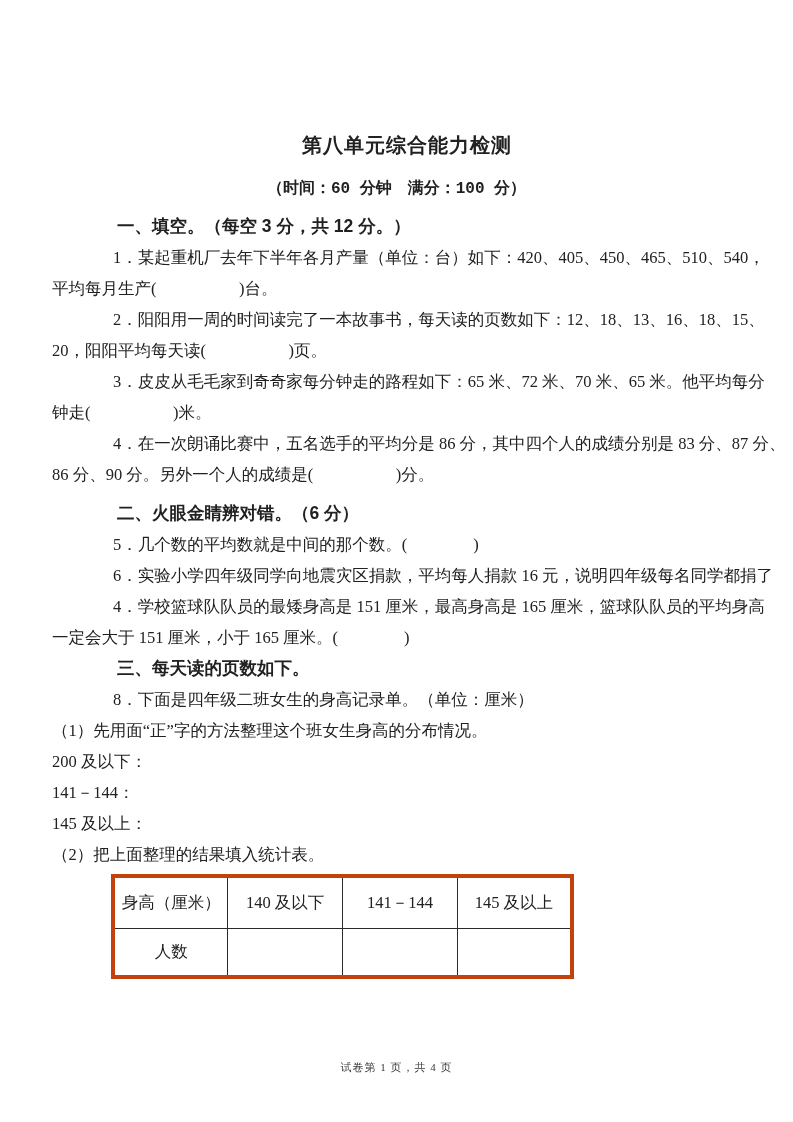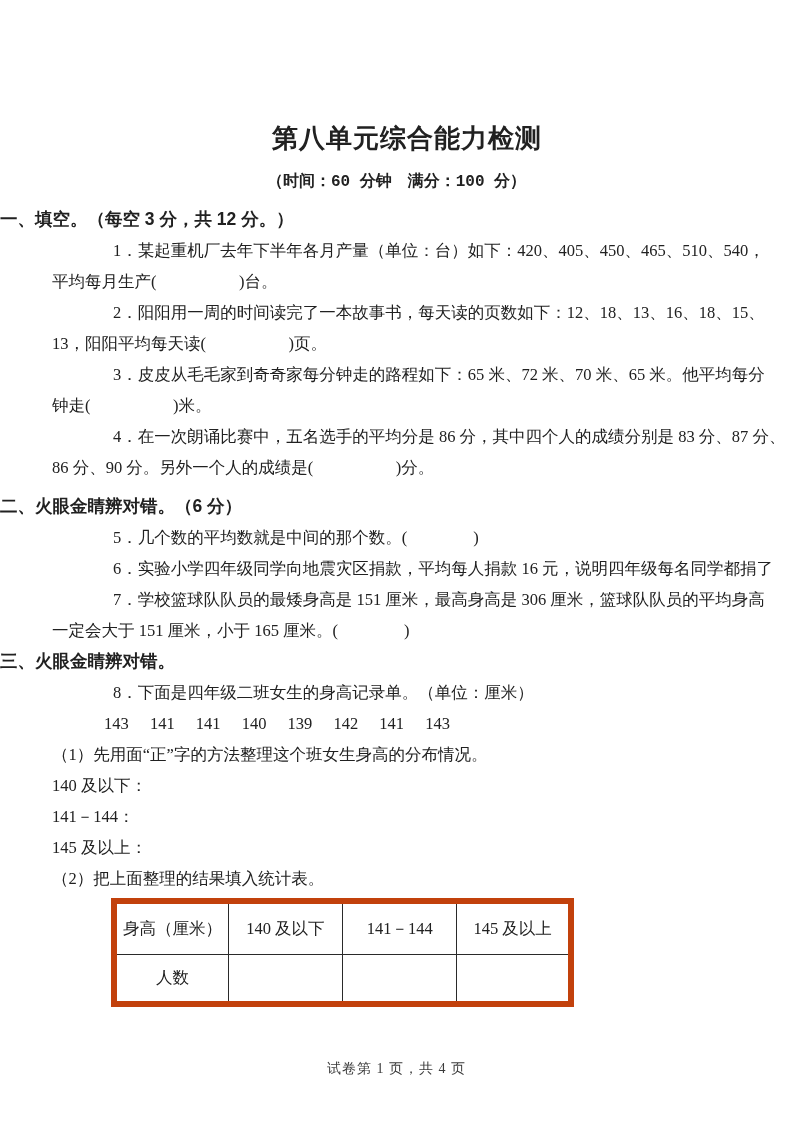--- a/index.html
+++ b/index.html
@@ -6,39 +6,40 @@
   .page{
     position:relative;
     width:793px;height:1122px;
     margin:0 auto;
     background:#ffffff;
     color:#212121;
     overflow:hidden;
     font-family:"Liberation Serif","DejaVu Serif",serif;
   }
   .title{
-    margin:4px;
+    margin:11px;
     padding-top:117px;
     text-align:center;
     font-family:"Liberation Sans","DejaVu Sans",sans-serif;
     font-weight:700;
-    font-size:26px;
+    font-size:20px;
     line-height:34px;
     letter-spacing:1px;
     padding-left:21px;
   }
   .subtitle{
     margin-top:15px;
     text-align:center;
     font-family:Liberation Mono, monospace;
     font-weight:700;
     font-size:16px;
     line-height:24px;
   }
   .sec-head{
+    margin-left:117px;
     height:31px;
     line-height:31px;
     font-family:"Liberation Sans","DejaVu Sans",sans-serif;
     font-weight:700;
     font-size:17.5px;
     white-space:nowrap;
   }
   .mt10{margin-top:10px}
   .mt8{margin-top:8px}
   .mt0{margin-top:0}
@@ -50,81 +51,71 @@
     white-space:nowrap;
   }
   .numbered{margin-left:113px}
   .nums{margin-left:104px;height:31px;line-height:31px;font-size:16.5px;white-space:nowrap}
   .num{display:inline-block;margin-right:17px}
   .stat-table{
     border-collapse:collapse;
     table-layout:fixed;
     width:463px;
     margin:4px 0 0 111px;
-    border:6px solid #c2410c;
+    border:4px solid #c2410c;
   }
   .stat-table td{
     border:1px solid #2a2a2a;
     text-align:center;
     vertical-align:middle;
     font-size:16.5px;
     height:50px;
     padding:0;
   }
   .stat-table tr.data-row td{height:46px}
   .footer{
     position:absolute;
     left:0;right:0;
     top:1060px;
     text-align:center;
-    font-size:14px;
+    font-size:11px;
     color:#3a3a3a;
     letter-spacing:1px;
   }
 </style>
 </head>
 <body>
 
 <div class="page">
 
   <h1 class="title">第八单元综合能力检测</h1>
   <div class="subtitle">（时间：60 分钟　满分：100 分）</div>
 
   <div class="sec-head mt10">一、填空。（每空 3 分，共 12 分。）</div>
   <div class="line numbered">1．某起重机厂去年下半年各月产量（单位：台）如下：420、405、450、465、510、540，</div>
   <div class="line">平均每月生产(　　　　　)台。</div>
   <div class="line numbered">2．阳阳用一周的时间读完了一本故事书，每天读的页数如下：12、18、13、16、18、15、</div>
-  <div class="line">13，阳阳平均每天读(　　　　　)页。</div>
+  <div class="line">20，阳阳平均每天读(　　　　　)页。</div>
   <div class="line numbered">3．皮皮从毛毛家到奇奇家每分钟走的路程如下：65 米、72 米、70 米、65 米。他平均每分</div>
   <div class="line">钟走(　　　　　)米。</div>
   <div class="line numbered">4．在一次朗诵比赛中，五名选手的平均分是 86 分，其中四个人的成绩分别是 83 分、87 分、</div>
   <div class="line">86 分、90 分。另外一个人的成绩是(　　　　　)分。</div>
 
   <div class="sec-head mt8">二、火眼金睛辨对错。（6 分）</div>
   <div class="line numbered">5．几个数的平均数就是中间的那个数。(　　　　)</div>
   <div class="line numbered">6．实验小学四年级同学向地震灾区捐款，平均每人捐款 16 元，说明四年级每名同学都捐了</div>
-  <div class="line numbered">7．学校篮球队队员的最矮身高是 151 厘米，最高身高是 306 厘米，篮球队队员的平均身高</div>
+  <div class="line numbered">4．学校篮球队队员的最矮身高是 151 厘米，最高身高是 165 厘米，篮球队队员的平均身高</div>
   <div class="line">一定会大于 151 厘米，小于 165 厘米。(　　　　)</div>
 
-  <div class="sec-head mt0">三、火眼金睛辨对错。</div>
+  <div class="sec-head mt0">三、每天读的页数如下。</div>
   <div class="line numbered">8．下面是四年级二班女生的身高记录单。（单位：厘米）</div>
 
-  <div class="nums">
-    <span class="num">143</span>
-    <span class="num">141</span>
-    <span class="num">141</span>
-    <span class="num">140</span>
-    <span class="num">139</span>
-    <span class="num">142</span>
-    <span class="num">141</span>
-    <span class="num">143</span>
-  </div>
 
   <div class="line">（1）先用面“正”字的方法整理这个班女生身高的分布情况。</div>
-  <div class="line">140 及以下：</div>
+  <div class="line">200 及以下：</div>
   <div class="line">141－144：</div>
   <div class="line">145 及以上：</div>
   <div class="line">（2）把上面整理的结果填入统计表。</div>
 
   <table class="stat-table">
     <tbody>
         <tr>
       <td>身高（厘米）</td>
       <td>140 及以下</td>
       <td>141－144</td>

